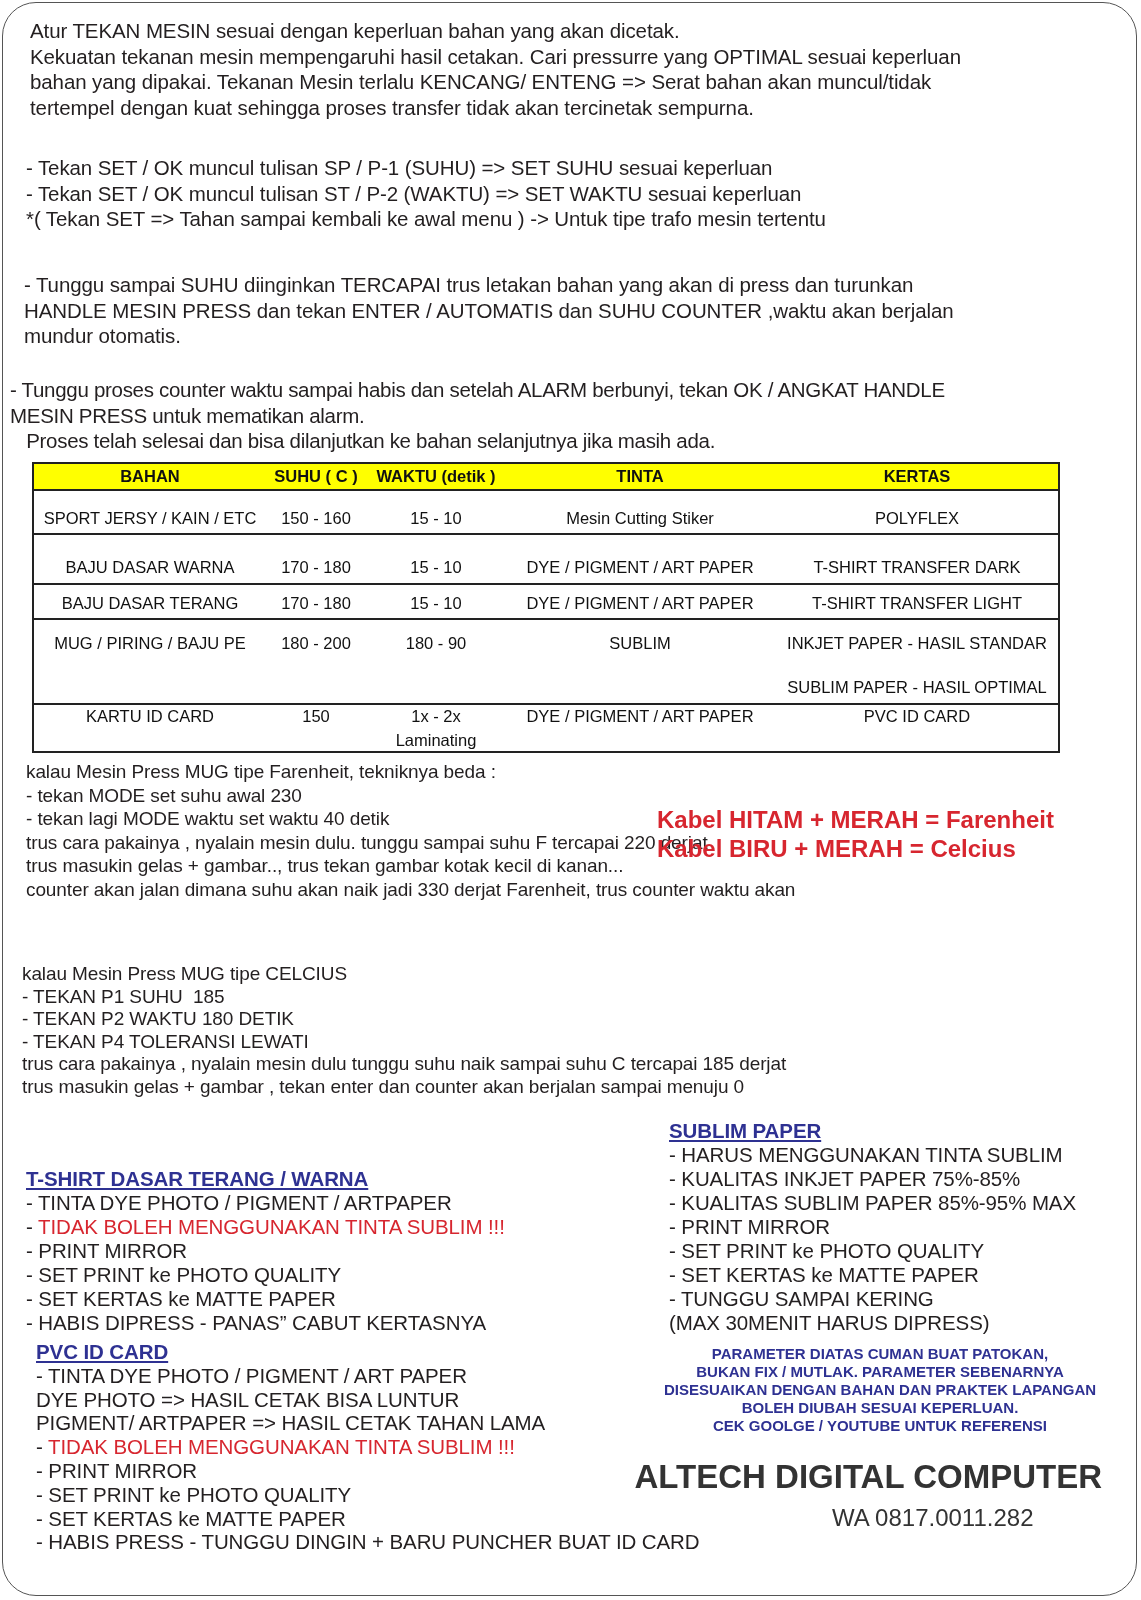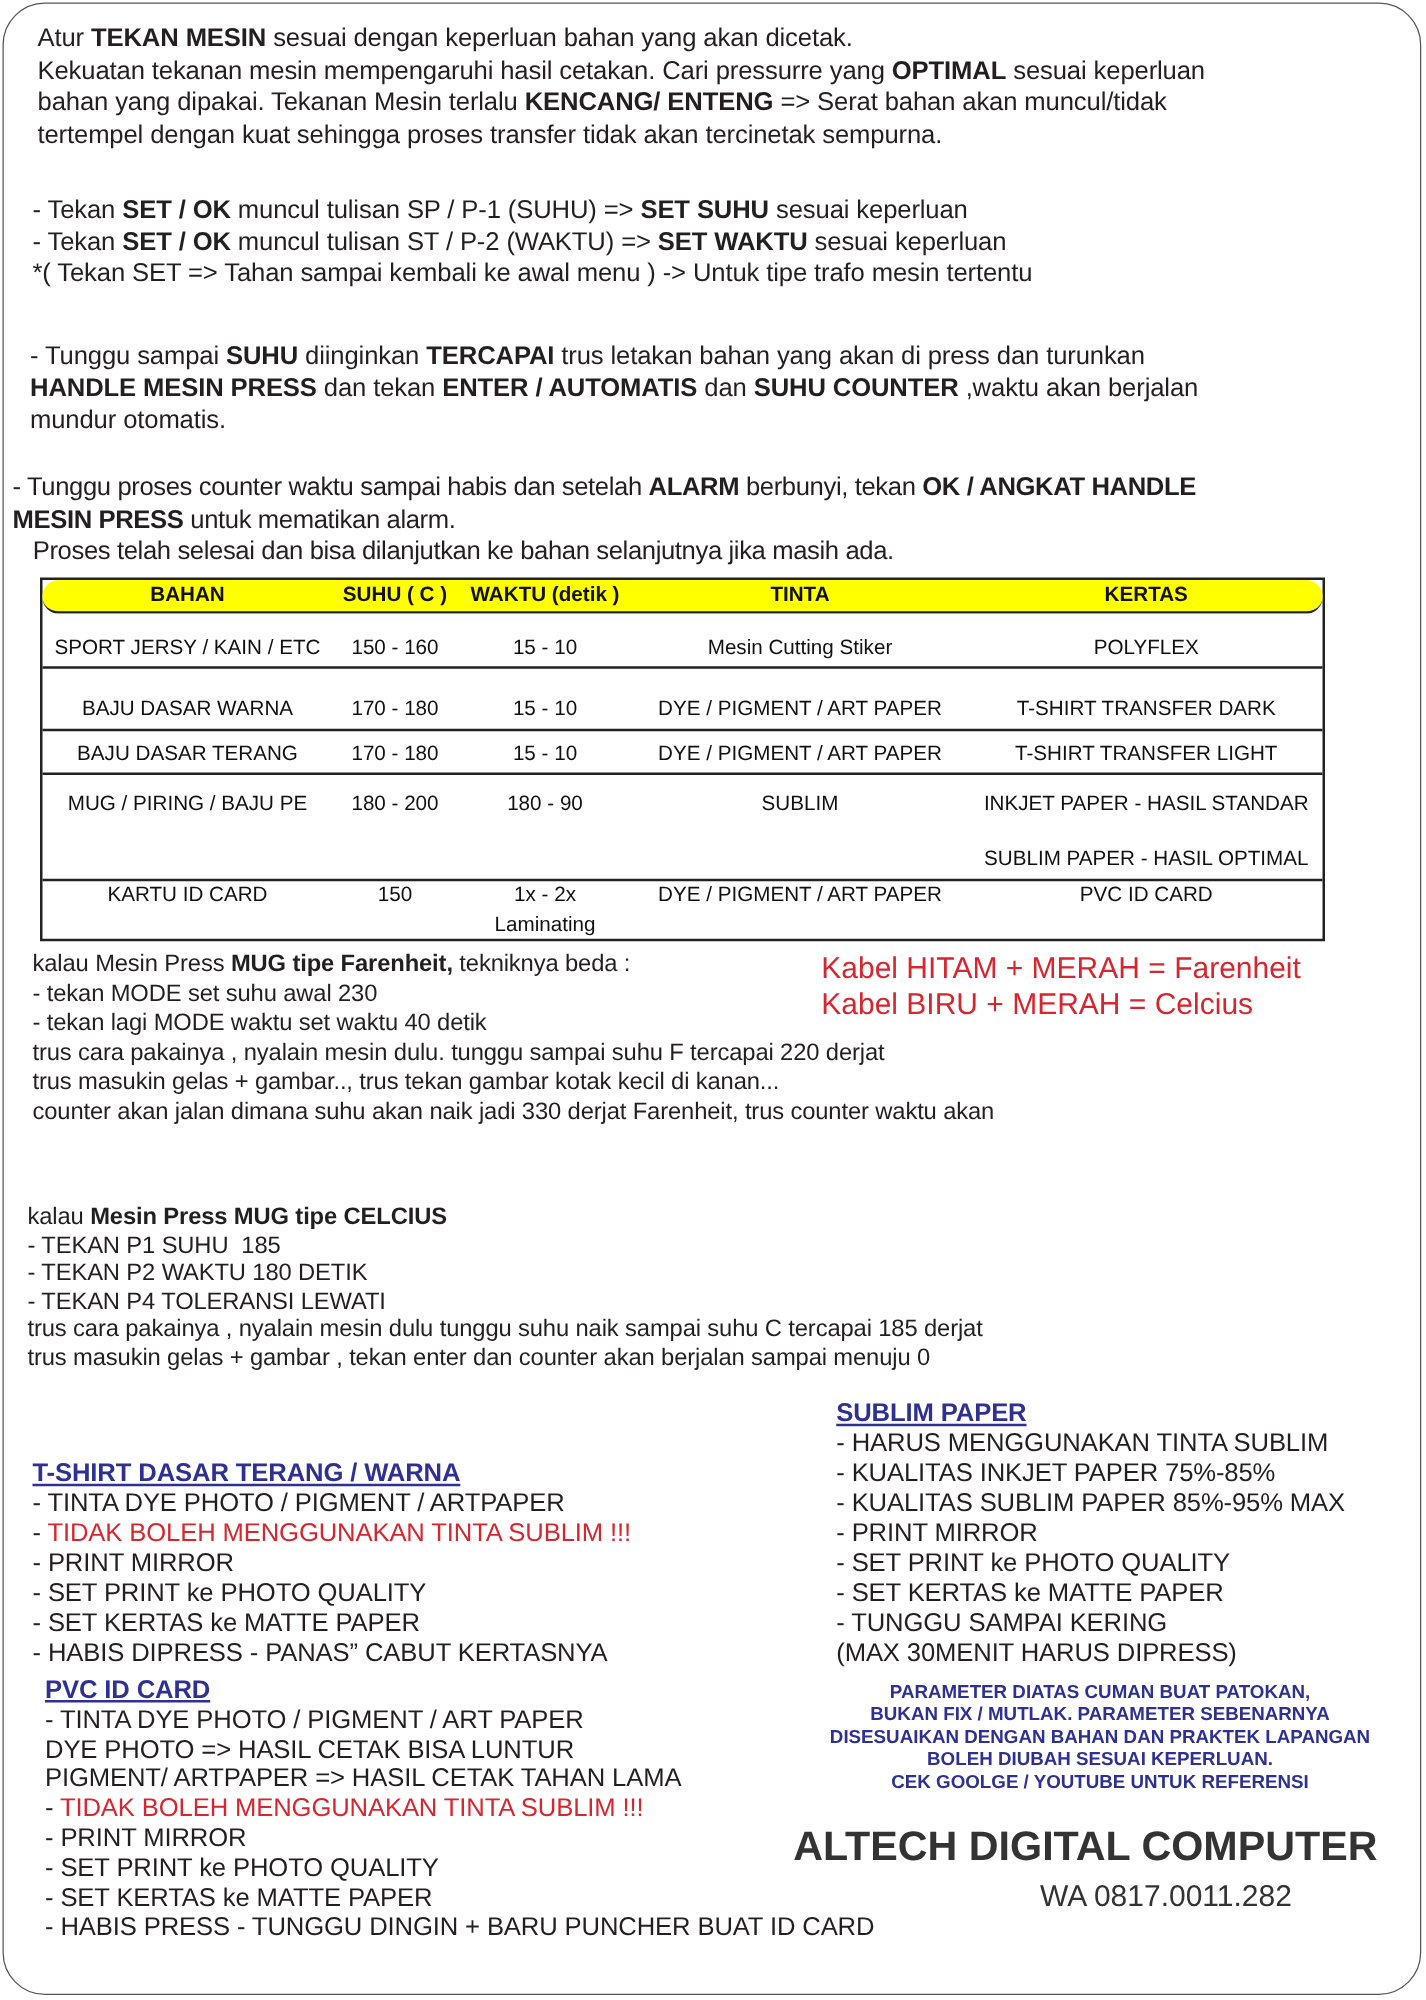--- a/index.html
+++ b/index.html
@@ -2,38 +2,38 @@
 <html><head>
 <meta charset="utf-8">
 <style>
   html, body { margin: 0; padding: 0; background: #ffffff; }
   body { width: 1141px; height: 1600px; position: relative; overflow: hidden;
          font-family: "Liberation Sans", sans-serif; color: #231f20; }
   .frame { position: absolute; left: 2px; top: 2px; width: 1135px; height: 1594px;
            border: 1.5px solid #555; border-radius: 34px; box-sizing: border-box; }
   .blk { position: absolute; font-size: 20.5px; line-height: 25.5px; white-space: nowrap;
          letter-spacing: -0.1px; }
-  .blk b { font-weight: bold; }
+  .blk b { font-weight: normal; }
   .line { display: block; }
   .red { color: #d7262f; }
   
   .tbl { position: absolute; left: 32px; top: 462px; width: 1028px; height: 291px;
          border: 2px solid #222; box-sizing: border-box;
          font-family: "Liberation Sans", sans-serif; font-size: 16.5px; color: #111; }
   .tbl .row { position: absolute; left: 0; right: 0; border-bottom: 2px solid #222; box-sizing: border-box; }
   .tbl .row:last-child { border-bottom: none; }
-  .tbl .hdr { background: #ffff00; font-weight: bold; top: 0; height: 27px; border-radius: 13px; }
+  .tbl .hdr { background: #ffff00; font-weight: bold; top: 0; height: 27px; }
   .tbl .cell { position: absolute; text-align: center; white-space: nowrap; }
   .c0 { left: 0; width: 232px; }
   .c1 { left: 232px; width: 100px; }
   .c2 { left: 332px; width: 140px; }
   .c3 { left: 472px; width: 268px; }
   .c4 { left: 740px; width: 286px; }
-  .cable { position: absolute; left: 657px; top: 760px; font-size: 24px; line-height: 29px;
-           font-weight: normal; color: #d7262f; white-space: nowrap; }
+  .cable { position: absolute; left: 657px; top: 805px; font-size: 24px; line-height: 29px;
+           font-weight: bold; color: #d7262f; white-space: nowrap; }
   .sec-title { font-weight: bold; text-decoration: underline; color: #2e3192; }
   .note { position: absolute; left: 640px; top: 1345px; width: 480px; text-align: center;
           font-size: 15px; line-height: 18px; font-weight: bold; color: #2e3192; white-space: nowrap; }
   .brand { position: absolute; left: 622px; top: 1458px; width: 480px; text-align: right;
            font-size: 33px; font-weight: bold; color: #333; white-space: nowrap; }
   .wa { position: absolute; left: 832px; top: 1504px; font-size: 24px; color: #333; white-space: nowrap; }
 </style>
 </head>
 <body>
 

